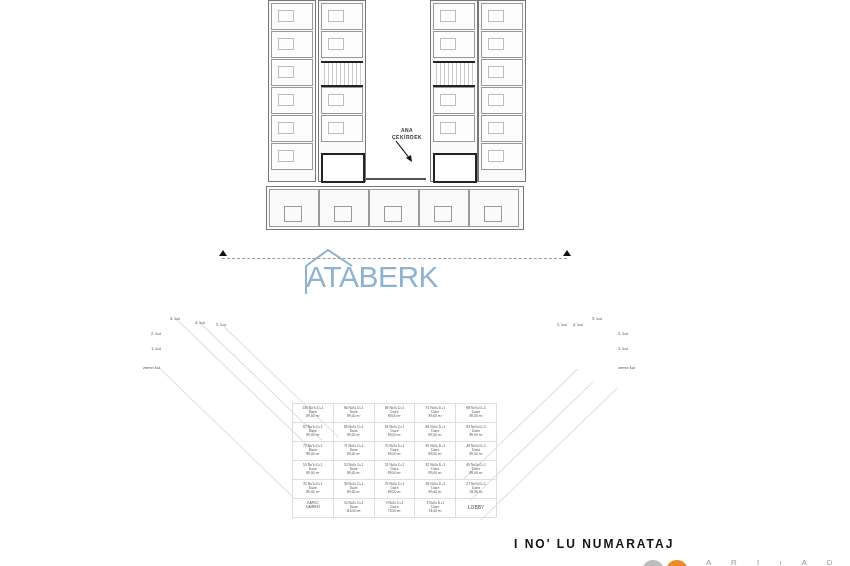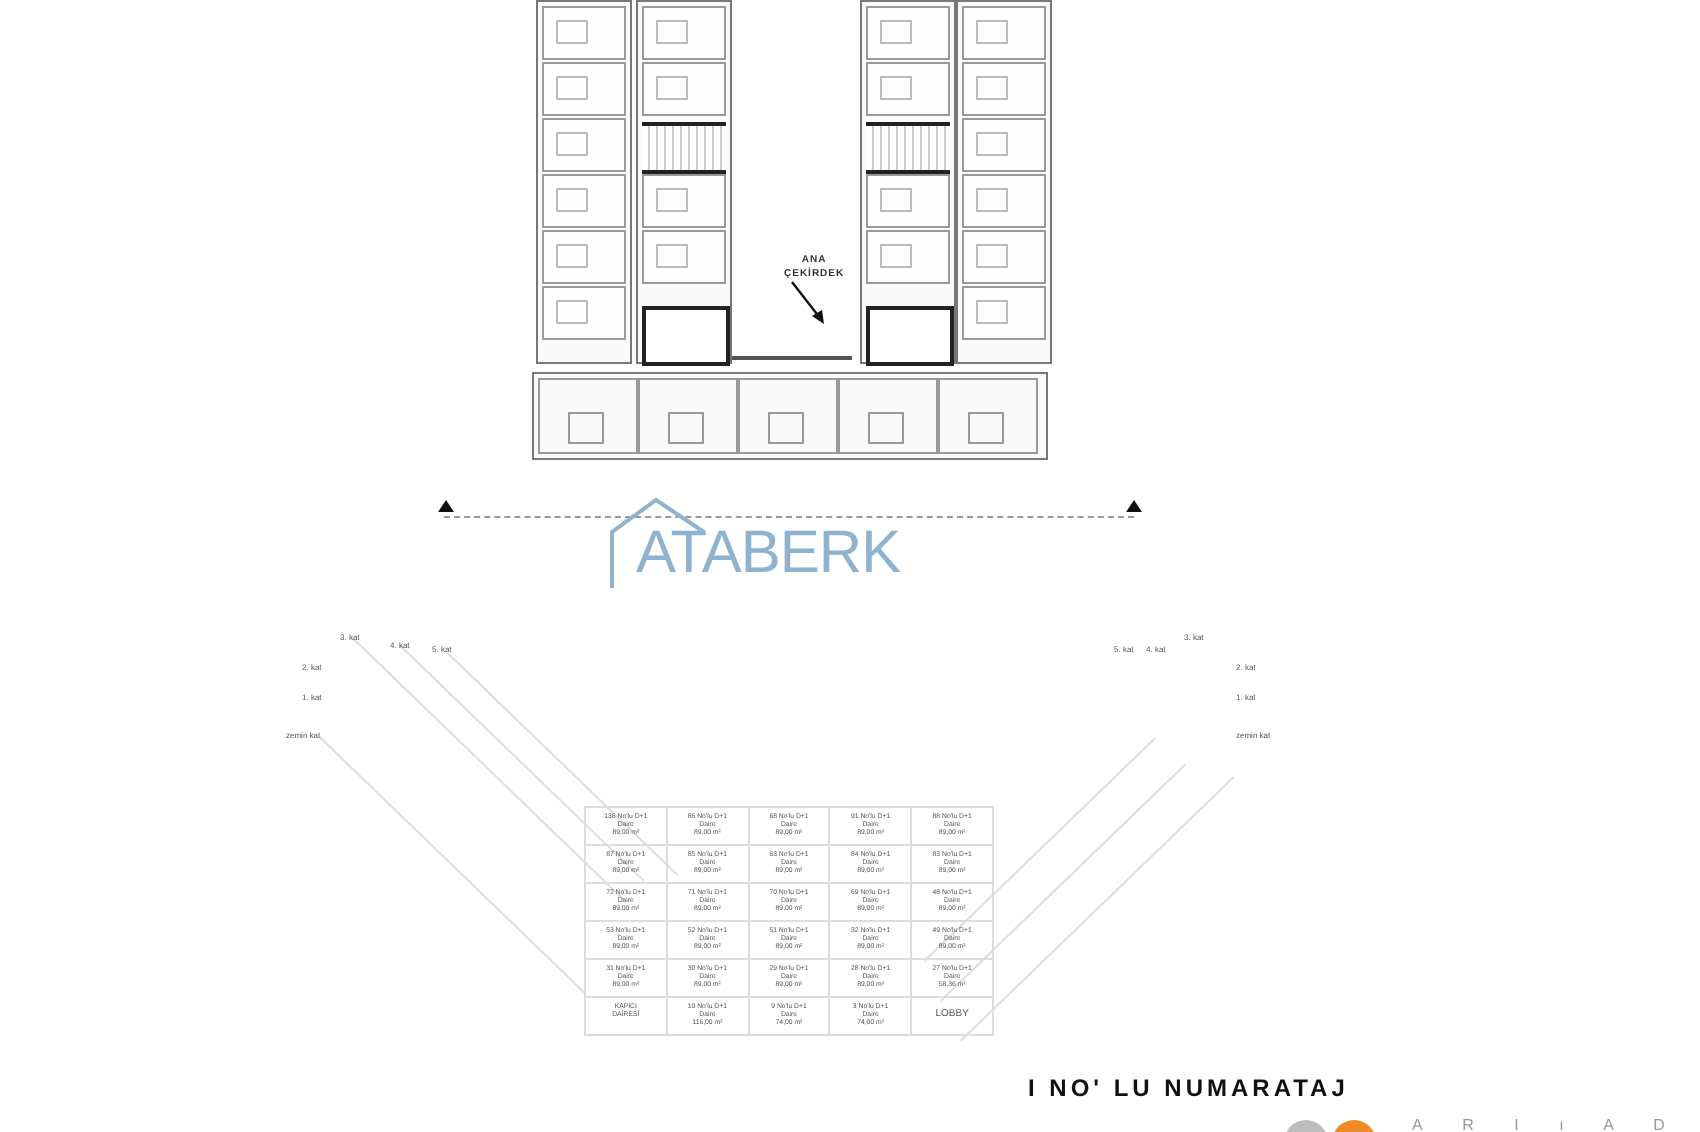--- a/index.html
+++ b/index.html
@@ -20,21 +20,21 @@
 
   .core-label { left: 392px; top: 127px; font-size: 5px; font-weight: bold; text-align: center; line-height: 7px; letter-spacing: 0.5px; }
   .core-arrow { left: 395px; top: 140px; }
 
   
   .section-line { left: 222px; top: 258px; width: 345px; border-top: 1px dashed #999; }
   .tri { width: 0; height: 0; border-left: 4px solid transparent; border-right: 4px solid transparent; border-bottom: 6px solid #111; }
 
   
   .logo { left: 302px; top: 248px; width: 136px; height: 48px; }
-  .logo-text { position: absolute; left: 4px; top: 12px; font-size: 30px; color: #8fb3cf; letter-spacing: -0.5px; font-family: "Liberation Sans", sans-serif; margin-left: 12px; }
+  .logo-text { position: absolute; left: 4px; top: 12px; font-size: 30px; color: #8fb3cf; letter-spacing: -0.5px; font-family: "Liberation Sans", sans-serif; }
 
   
   .grid { left: 292px; top: 403px; width: 204px; display: grid; grid-template-columns: repeat(5, 1fr); border-left: 1px solid #ddd; border-top: 1px solid #ddd; }
   .cell { border-right: 1px solid #ddd; border-bottom: 1px solid #ddd; height: 16px; font-size: 3.4px; line-height: 4.2px; text-align: center; color: #555; padding-top: 2px; }
   .cell.special { font-size: 5px; line-height: 8px; padding-top: 4px; height: 14px; }
 
   .floor-label { font-size: 4px; color: #555; }
   .diag { position: absolute; border-top: 1px solid #ddd; transform-origin: left top; }
 
   .caption { left: 514px; top: 537px; font-size: 12px; font-weight: bold; letter-spacing: 2px; color: #111; }

